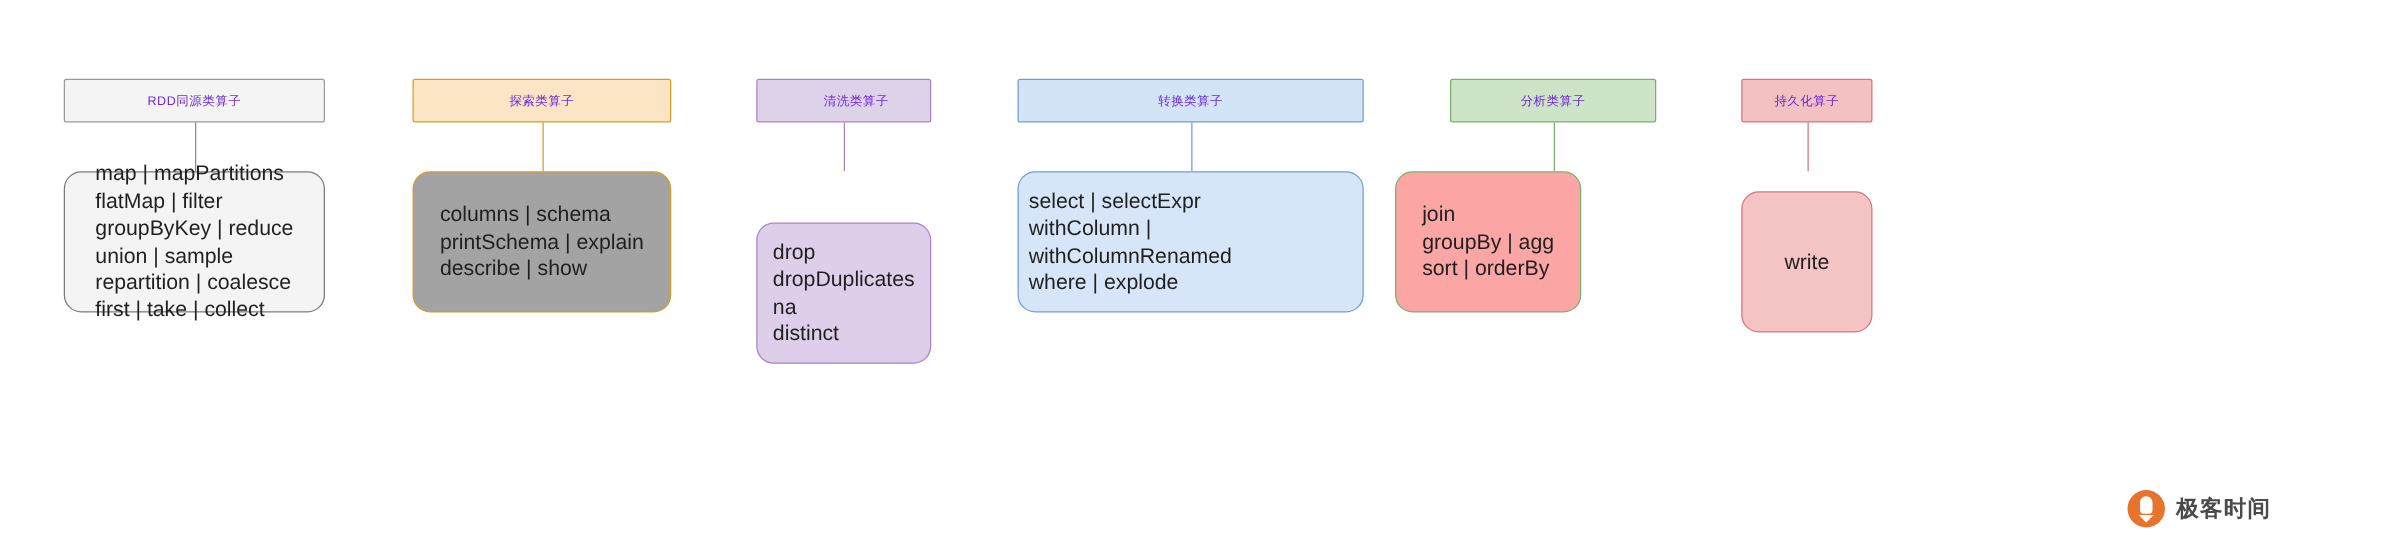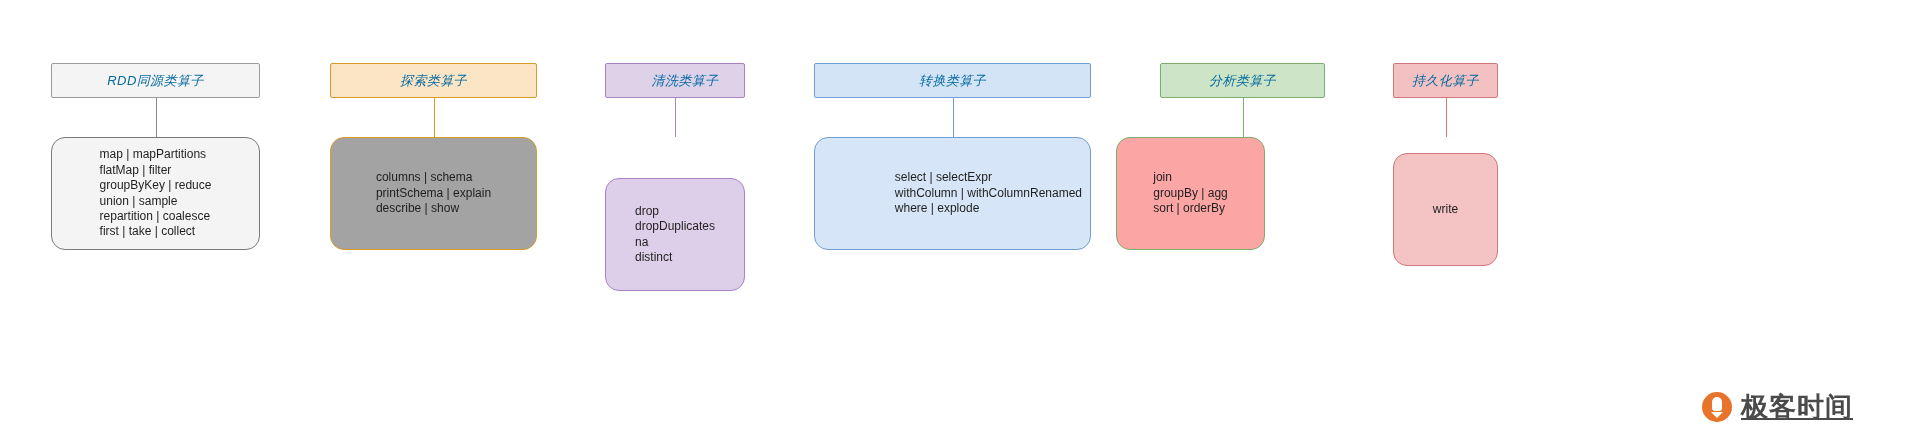--- a/index.html
+++ b/index.html
@@ -31,25 +31,24 @@
   
   .cat-header {
     position: absolute;
     box-sizing: border-box;
     border-width: 1px;
     border-style: solid;
     border-radius: 2px;
     display: flex;
     align-items: center;
     justify-content: center;
-    font-size: 13px;
+    font-size: 10px;
     letter-spacing: 0.4px;
-    color: #0369a1;
+    color: #6d28d9;
     white-space: nowrap;
-    font-style: italic;
   }
 
   
   .connector {
     position: absolute;
     width: 1px;
   }
 
   
   .cat-body {
@@ -58,21 +57,21 @@
     border-width: 1px;
     border-style: solid;
     border-radius: 14px;
     display: flex;
     align-items: center;
     justify-content: center;
     padding: 0 8px;
   }
 
   .op-list {
-    font-size: 12px;
+    font-size: 17px;
     line-height: 1.28;
     color: #1f1f1f;
     white-space: pre-line;
     text-align: left;
   }
   .op-list.centered {
     text-align: center;
   }
 
   
@@ -107,27 +106,26 @@
     left: 50%;
     bottom: 4.5px;
     transform: translateX(-50%);
     width: 0;
     height: 0;
     border-left: 6px solid transparent;
     border-right: 6px solid transparent;
     border-top: 6px solid #ffffff;
   }
   #watermark .wm-text {
-    font-size: 27px;
+    font-size: 18px;
     font-weight: bold;
     color: #4a4a4a;
     letter-spacing: 1px;
     line-height: 1;
     white-space: nowrap;
-    text-decoration: underline;
   }
 </style>
 </head>
 <body style="background: rgb(255, 255, 255);">
 
 <div id="canvas">
     <div class="column">
       <div class="cat-header" style="left: 51px; top: 63px; width: 209px; height: 35px; background: rgb(244, 244, 244); border-color: rgb(154, 154, 154);">RDD同源类算子</div>
       <div class="connector" style="left: 155.5px; top: 98px; height: 39px; background: rgb(138, 138, 138);"></div>
       <div class="cat-body" style="left: 51px; top: 137px; width: 209px; height: 113px; background: rgb(244, 244, 244); border-color: rgb(122, 122, 122);">

